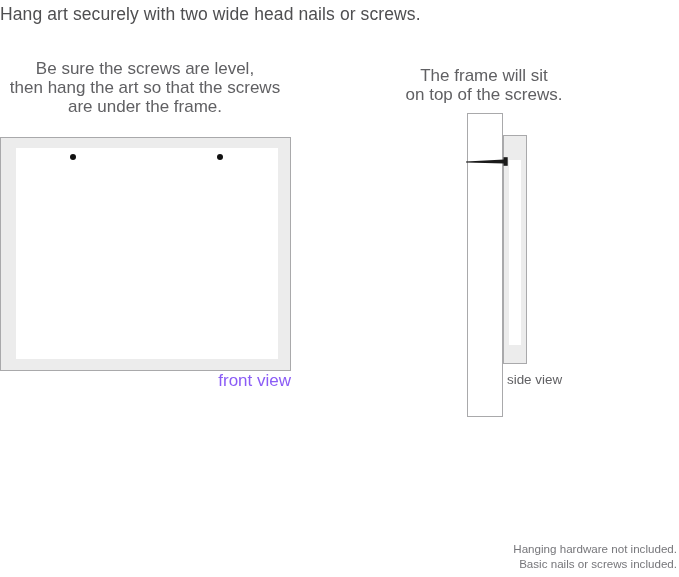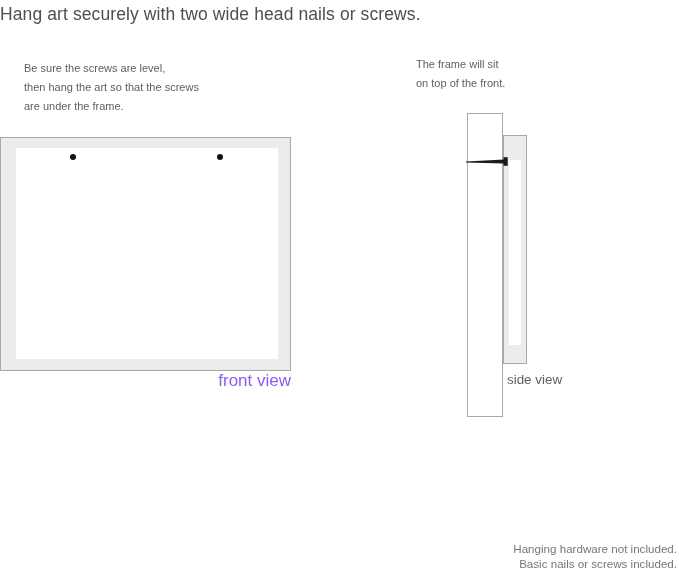--- a/index.html
+++ b/index.html
@@ -29,34 +29,33 @@
     letter-spacing: 0.1px;
     color: #4f4f51;
     line-height: 24px;
     padding-top: 2px;
     white-space: nowrap;
   }
 
   
   .caption {
     position: absolute;
-    text-align: left;
-    font-size: 11px;
+    text-align: center;
+    font-size: 17px;
     line-height: 19px;
     color: #606063;
-    margin-left: 24px;
   }
   .caption-left {
     left: 0px;
     top: 59px;
     width: 290px;
   }
   .caption-right {
     left: 392px;
-    top: 55px;
+    top: 66px;
     width: 184px;
   }
   .caption span { display: block; }
 
   
   .front-view-wrap {
     position: absolute;
     left: 0px;
     top: 137px;
     width: 292px;
@@ -172,21 +171,21 @@
 <div class="title">Hang art securely with two wide head nails or screws.</div>
 
 <div class="caption caption-left">
   <span>Be sure the screws are level,</span>
   <span>then hang the art so that the screws</span>
   <span>are under the frame.</span>
 </div>
 
 <div class="caption caption-right">
   <span>The frame will sit</span>
-  <span>on top of the front.</span>
+  <span>on top of the screws.</span>
 </div>
 
 <div class="front-view-wrap">
   <div class="front-frame">
     <div class="front-mat"></div>
     <div class="screw-dot screw-dot-left"></div>
     <div class="screw-dot screw-dot-right"></div>
   </div>
 </div>
 <div class="front-view-label">front view</div>

